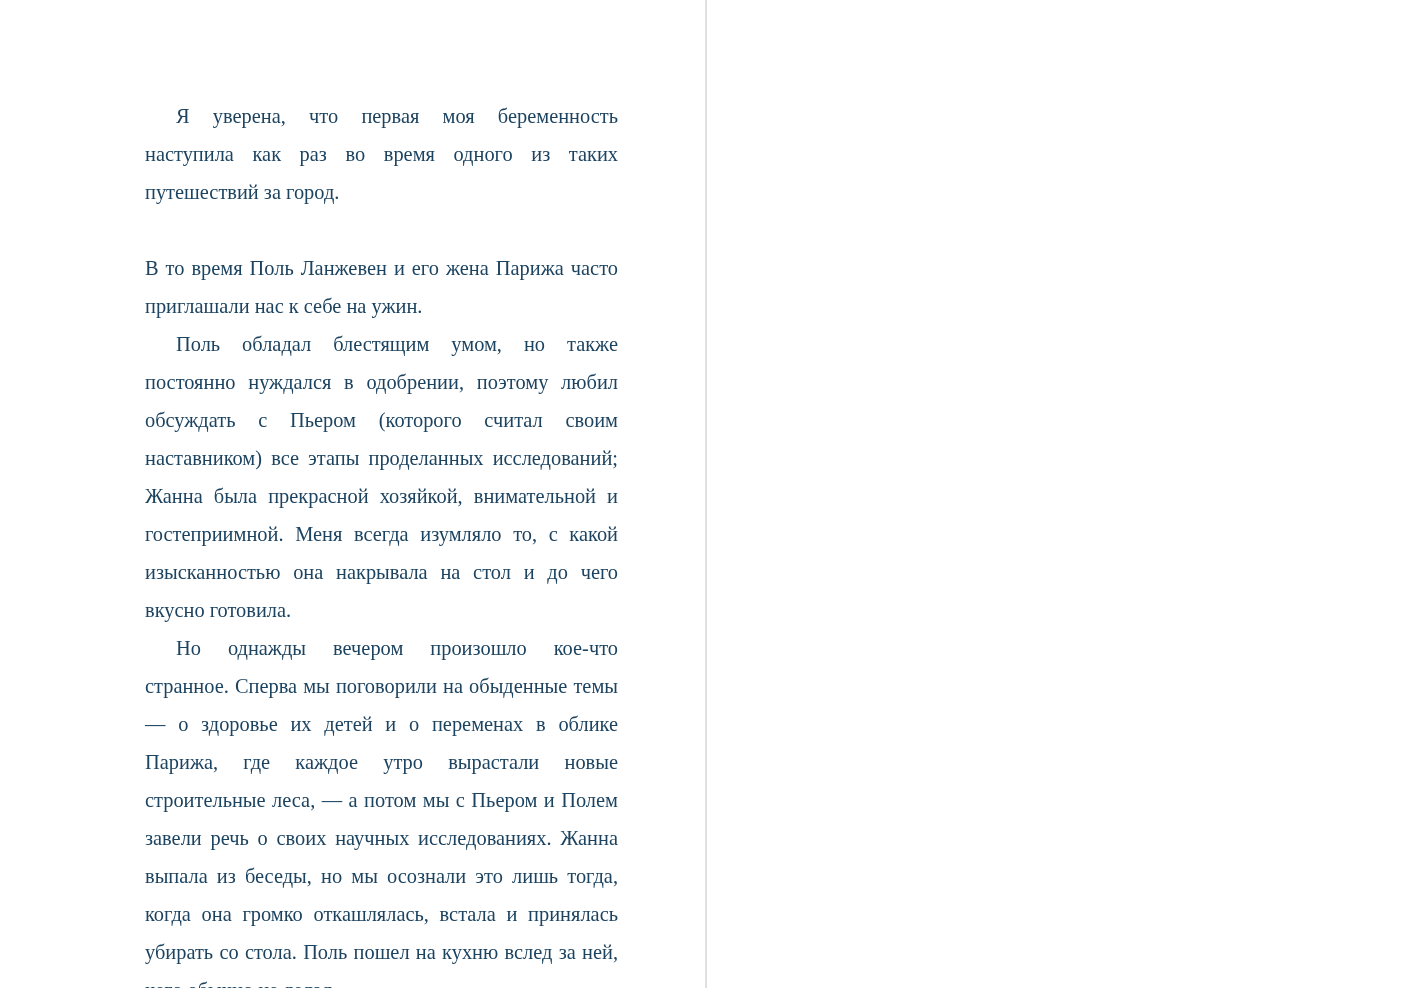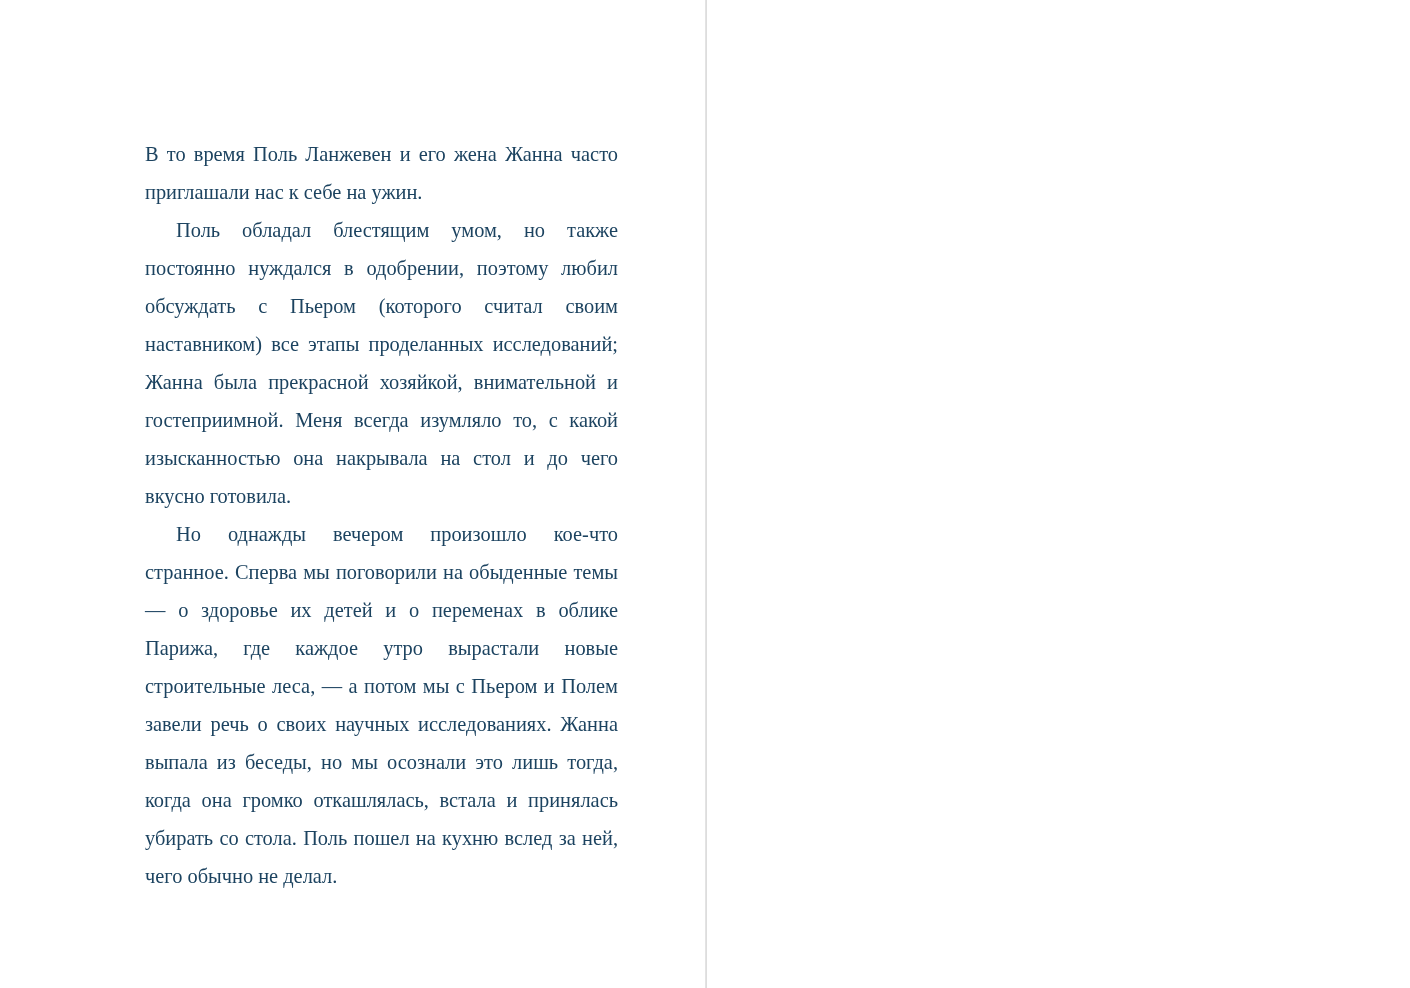--- a/index.html
+++ b/index.html
@@ -68,21 +68,22 @@
     right: 0;
   }
 </style>
 </head>
 <body>
 
 <div class="spread">
 
   <div class="page page-left">
     <div class="textblock">
-      <p class="para no-indent gap-before">В то время Поль Ланжевен и его жена Жанна часто приглашали нас к себе на ужин.</p>
+      <p class="para">Я уверена, что первая моя беременность наступила как раз во время одного из таких путешествий за город.</p>
+      <p class="para no-indent gap-before">В то время Поль Ланжевен и его жена Парижа часто приглашали нас к себе на ужин.</p>
       <p class="para">Поль обладал блестящим умом, но также постоянно нуждался в одобрении, поэтому любил обсуждать с Пьером (которого считал своим наставником) все этапы проделанных исследований; Жанна была прекрасной хозяйкой, внимательной и гостеприимной. Меня всегда изумляло то, с какой изысканностью она накрывала на стол и до чего вкусно готовила.</p>
       <p class="para">Но однажды вечером произошло кое-что странное. Сперва мы поговорили на обыденные темы — о здоровье их детей и о переменах в облике Парижа, где каждое утро вырастали новые строительные леса, — а потом мы с Пьером и Полем завели речь о своих научных исследованиях. Жанна выпала из беседы, но мы осознали это лишь тогда, когда она громко откашлялась, встала и принялась убирать со стола. Поль пошел на кухню вслед за ней, чего обычно не делал.</p>
 
     </div>
     <div class="footer">
       
     </div>
   </div>
 
   <div class="page page-right">

